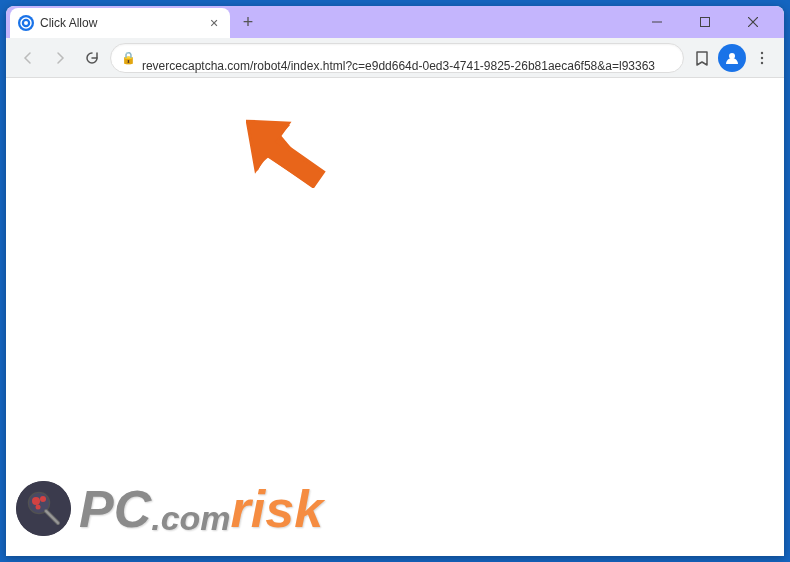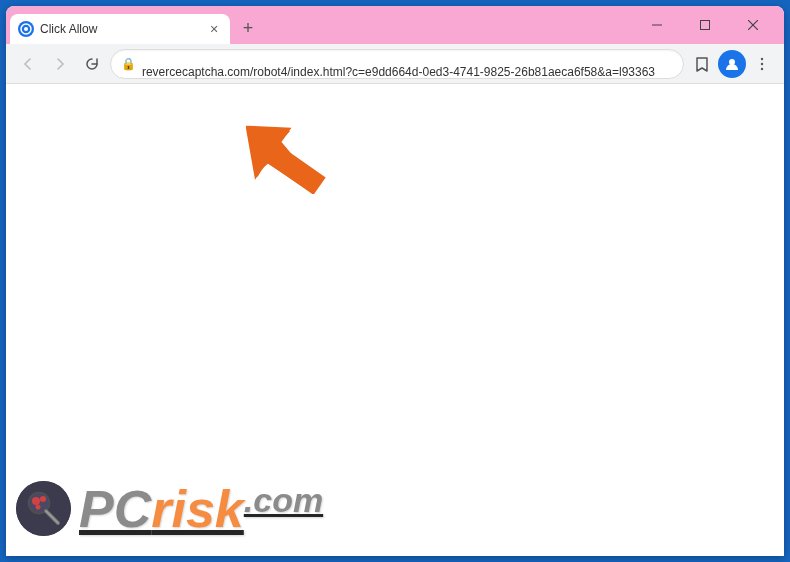--- a/index.html
+++ b/index.html
@@ -16,22 +16,22 @@
       margin: 6px auto;
       background: #f1f3f4;
       border-radius: 8px 8px 0 0;
       display: flex;
       flex-direction: column;
       box-shadow: 0 2px 8px rgba(0,0,0,0.3);
       overflow: hidden;
     }
     
     .title-bar {
-      background: #f9a8d4;
-      height: 38px;
+      background: #c4b5fd;
+      height: 32px;
       display: flex;
       align-items: stretch;
       border-radius: 8px 8px 0 0;
       position: relative;
     }
     .tab-strip {
       display: flex;
       align-items: flex-end;
       flex: 1;
       padding-left: 4px;
@@ -358,20 +358,20 @@
 
           <circle cx="20" cy="20" r="4" fill="#cc2222"></circle>
           <circle cx="27" cy="18" r="3" fill="#cc2222"></circle>
           <circle cx="22" cy="26" r="2.5" fill="#cc2222"></circle>
 
           <line x1="30" y1="30" x2="42" y2="42" stroke="#555" stroke-width="4" stroke-linecap="round"></line>
           <line x1="30" y1="30" x2="42" y2="42" stroke="#888" stroke-width="2" stroke-linecap="round"></line>
         </svg>
       </div>
 
-      <div style="display:flex; align-items:flex-start; line-height:1;text-decoration:underline;">
+      <div style="display:flex; align-items:flex-end; line-height:1;">
         <span style="font-size:52px; font-weight:900; font-style:italic; color:#777; font-family:'Arial Black', Arial, sans-serif; text-shadow: 1px 1px 2px rgba(0,0,0,0.2);">PC</span>
+        <span style="font-size:34px; font-weight:700; font-style:italic; color:#777; font-family:'Arial Black', Arial, sans-serif; text-shadow: 1px 1px 2px rgba(0,0,0,0.2);">.com</span>
         <span style="font-size:52px; font-weight:900; font-style:italic; color:#f47920; font-family:'Arial Black', Arial, sans-serif; text-shadow: 1px 1px 2px rgba(0,0,0,0.2);">risk</span>
-        <span style="font-size:34px; font-weight:700; font-style:italic; color:#777; font-family:'Arial Black', Arial, sans-serif; text-shadow: 1px 1px 2px rgba(0,0,0,0.2);">.com</span>
       </div>
     </div>
   </div>
 </div>
 
 </body></html>

